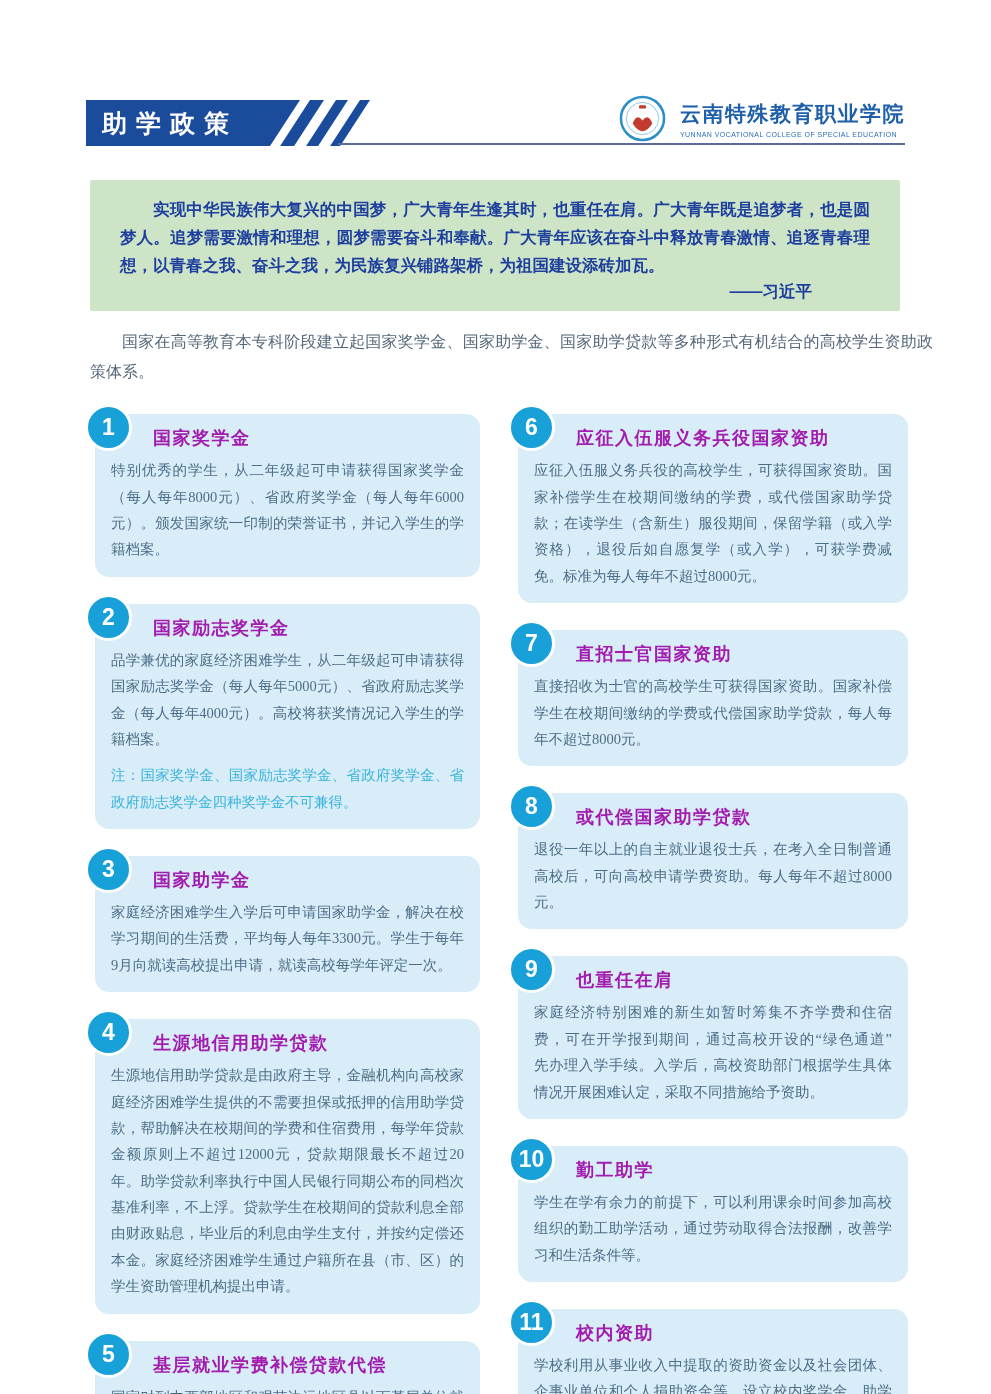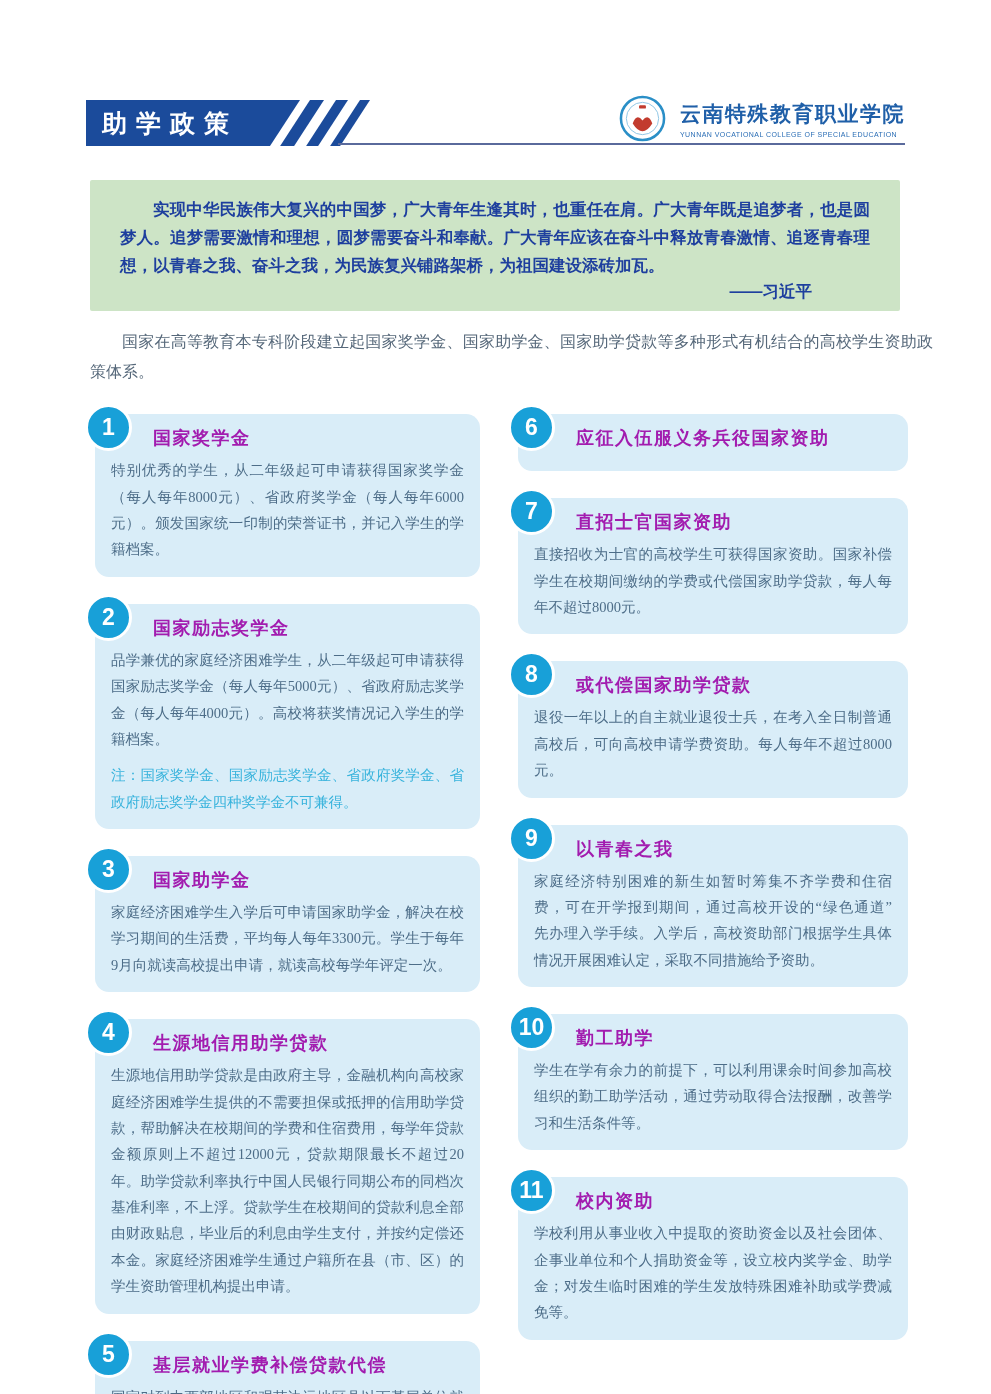--- a/index.html
+++ b/index.html
@@ -149,37 +149,38 @@
         <p class="card-body">国家对到中西部地区和艰苦边远地区县以下基层单位就业的获得学费补偿国家助学贷款代偿资格的毕业生，采取分年度补偿代偿的办法，每年补偿学费或代偿国家助学贷款总额的1/3，分3年补偿代偿完毕。</p>
       </section>
 
     </div>
 
     <div class="col col-right">
 
       <section class="card">
         <div class="num">6</div>
         <h3 class="card-title">应征入伍服义务兵役国家资助</h3>
+        <p class="card-body">应征入伍服义务兵役的高校学生，可获得国家资助。国家补偿学生在校期间缴纳的学费，或代偿国家助学贷款；在读学生（含新生）服役期间，保留学籍（或入学资格），退役后如自愿复学（或入学），可获学费减免。标准为每人每年不超过8000元。</p>
       </section>
 
       <section class="card">
         <div class="num">7</div>
         <h3 class="card-title">直招士官国家资助</h3>
         <p class="card-body">直接招收为士官的高校学生可获得国家资助。国家补偿学生在校期间缴纳的学费或代偿国家助学贷款，每人每年不超过8000元。</p>
       </section>
 
       <section class="card">
         <div class="num">8</div>
         <h3 class="card-title">或代偿国家助学贷款</h3>
         <p class="card-body">退役一年以上的自主就业退役士兵，在考入全日制普通高校后，可向高校申请学费资助。每人每年不超过8000元。</p>
       </section>
 
       <section class="card">
         <div class="num">9</div>
-        <h3 class="card-title">以青春之我</h3>
+        <h3 class="card-title">也重任在肩</h3>
         <p class="card-body">家庭经济特别困难的新生如暂时筹集不齐学费和住宿费，可在开学报到期间，通过高校开设的“绿色通道”　先办理入学手续。入学后，高校资助部门根据学生具体情况开展困难认定，采取不同措施给予资助。</p>
       </section>
 
       <section class="card">
         <div class="num">10</div>
         <h3 class="card-title">勤工助学</h3>
         <p class="card-body">学生在学有余力的前提下，可以利用课余时间参加高校组织的勤工助学活动，通过劳动取得合法报酬，改善学习和生活条件等。</p>
       </section>
 
       <section class="card">

